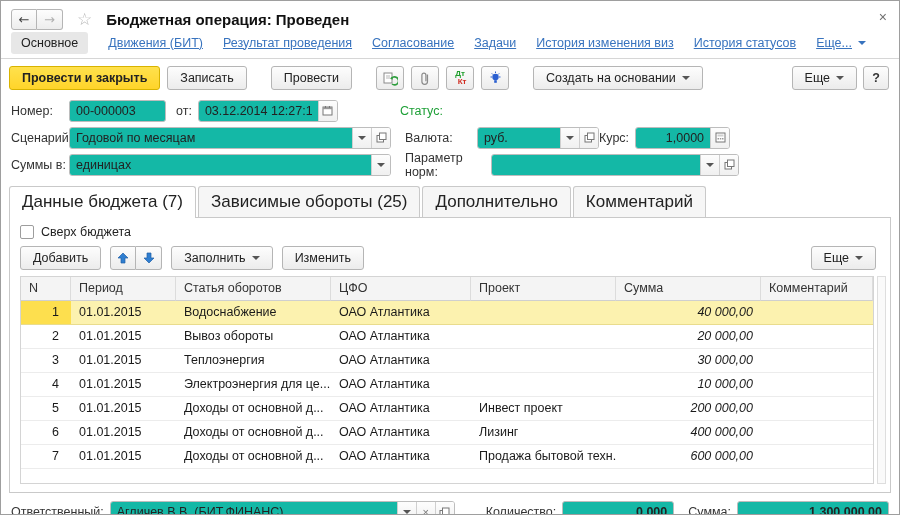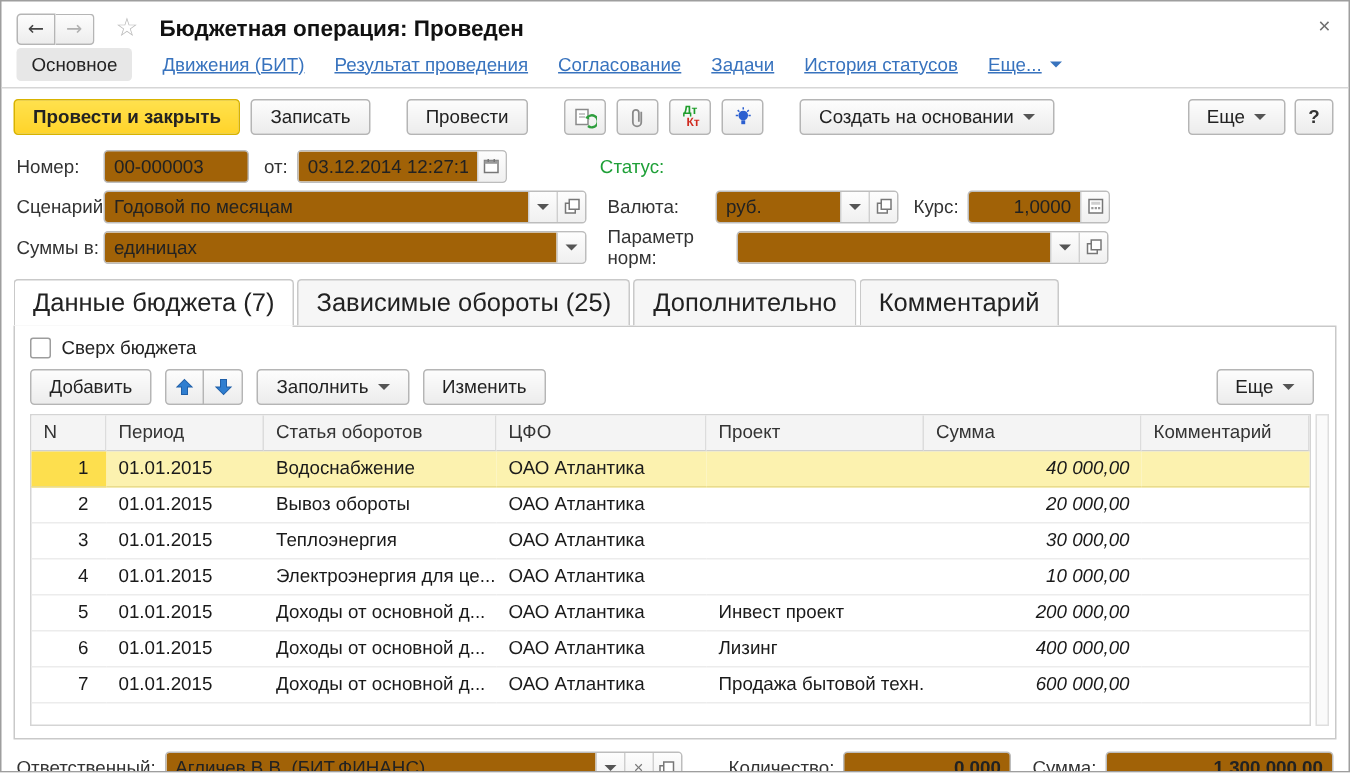--- a/index.html
+++ b/index.html
@@ -43,21 +43,21 @@
   .tb-right { margin-left:auto; display:flex; gap:6px; }
   .helpbtn { width:26px; padding:0; font-weight:bold; color:#333; }
   .dtkt { font-size:8px; font-weight:bold; line-height:8px; text-align:center; }
   .dtkt .dt { color:#1f9e2c; display:block; }
   .dtkt .kt { color:#d02b20; display:block; margin-left:4px; }
   
   .frow { display:flex; align-items:center; padding:0 0 0 10px; height:27px; }
   .flabel { color:#333; font-size:12.5px; }
   .finput, .combo input {
     font-family:inherit; font-size:12.5px; color:#222; border:1px solid #bdbdbd; border-radius:3px;
-    height:22px; padding:0 6px; outline:none; background:#a16207;
+    height:22px; padding:0 6px; outline:none; background:#14b8a6;
   }
   .combo { display:inline-flex; align-items:stretch; border:1px solid #bdbdbd; border-radius:3px;
            background:#fff; height:22px; overflow:hidden; }
   .combo input { border:none; border-radius:0; flex:1; min-width:0; height:100%; }
   .seg { width:19px; border-left:1px solid #cfcfcf; background:linear-gradient(#fdfdfd,#f0f0f0);
          display:flex; align-items:center; justify-content:center; cursor:pointer; }
   .seg .tri { margin:0; }
   .status { color:#1fa038; font-size:12.5px; }
   .num-right { text-align:right; }
   
@@ -112,20 +112,21 @@
     <span class="title">Бюджетная операция: Проведен</span>
     <span class="close">×</span>
   </div>
 
   <div class="navrow">
     <span class="navtab">Основное</span>
     <span class="navlink">Движения (БИТ)</span>
     <span class="navlink">Результат проведения</span>
     <span class="navlink">Согласование</span>
     <span class="navlink">Задачи</span>
+    <span class="navlink">История изменения виз</span>
     <span class="navlink">История статусов</span>
     <span class="navlink"><span>Еще...</span><span class="tri blue"></span></span>
   </div>
 
   <div class="toolbar">
     <button class="btn primary">Провести и закрыть</button>
     <button class="btn">Записать</button>
     <span class="tbgap"></span>
     <button class="btn">Провести</button>
     <span class="tbgap"></span>
@@ -218,21 +219,21 @@
       <span class="seg">
           <span class="tri"></span>
         </span>
       <span class="seg">
         <svg width="11" height="11" viewBox="0 0 11 11">
             <rect x="1" y="3.5" width="6.5" height="6.5" fill="#fff" stroke="#777"></rect>
             <rect x="3.5" y="1" width="6.5" height="6.5" fill="#fff" stroke="#777"></rect>
           </svg>
       </span>
     </div>
-    <label class="flabel" style="margin-left:10px; margin-right:6px">Курс:</label>
+    <label class="flabel" style="margin-right:6px">Курс:</label>
     <div class="combo" style="width:95px">
       <input class="num-right" value="1,0000" style="">
       <span class="seg">
         <svg width="11" height="11" viewBox="0 0 11 11">
             <rect x="1" y="1" width="9" height="9" fill="#fff" stroke="#777"></rect>
             <rect x="2.5" y="2.5" width="6" height="2" fill="#cfcfcf"></rect>
             <rect x="2.5" y="6" width="1.5" height="1.5" fill="#999"></rect>
             <rect x="4.8" y="6" width="1.5" height="1.5" fill="#999"></rect>
             <rect x="7" y="6" width="1.5" height="1.5" fill="#999"></rect>
           </svg>

